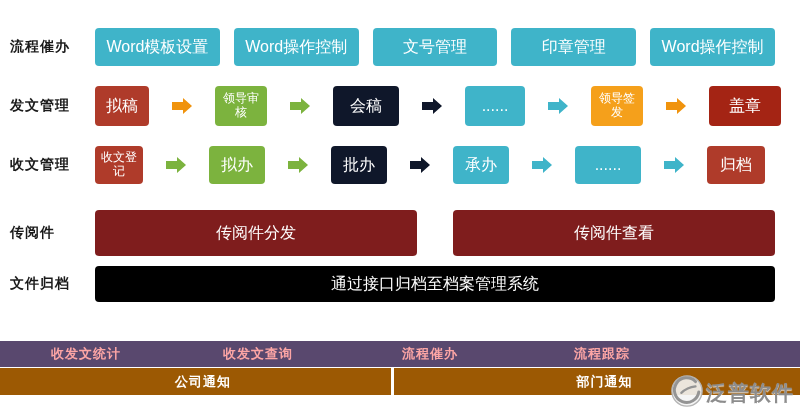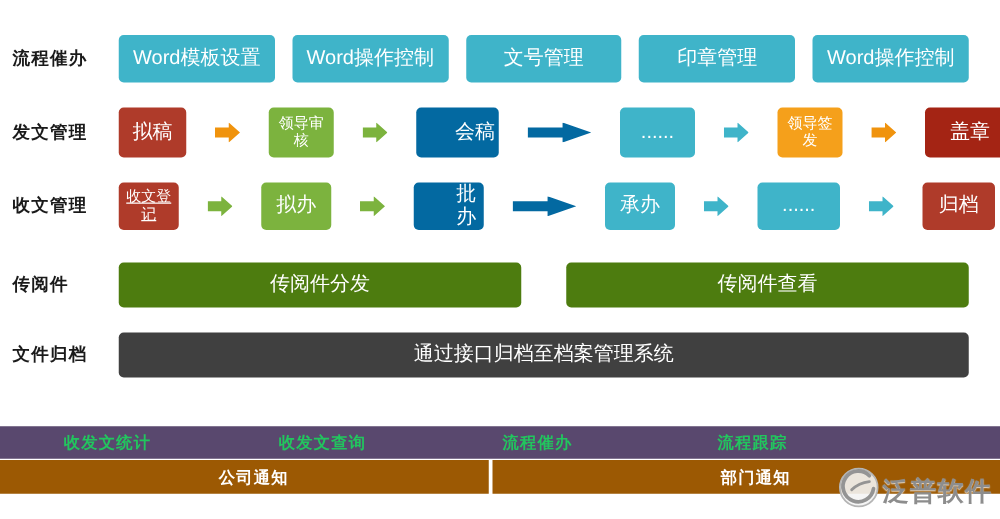--- a/index.html
+++ b/index.html
@@ -15,43 +15,43 @@
   .box{
     color:#fff;display:flex;align-items:center;justify-content:center;
     text-align:center;border-radius:4px;font-size:16px;line-height:1.15;
     box-sizing:border-box;height:100%;padding:2px 3px;
   }
   .small{font-size:12px;}
   
   .teal{background:#3FB4C9;}
   .red{background:#AF3B2A;}
   .green{background:#7CB33E;}
-  .purple{background:#0369a1;padding-left:31px;}
+  .purple{background:#0f172a;}
   .orange{background:#F0930D;}
   .brightorange{background:#F5A01B;}
   .darkred{background:#A42414;}
   .lightgreen{background:#8BC53F;}
-  .circred{background:#4d7c0f;}
-  .archorange{background:#404040;}
+  .circred{background:#7f1d1d;}
+  .archorange{background:#000000;}
   .config-items{flex:1;display:flex;gap:14px;margin-right:25px;height:100%;}
   .cfg{flex:1;}
   .flow{flex:1;display:flex;align-items:center;gap:23px;height:100%;}
   .arrow{
     width:20px;height:16px;flex:0 0 20px;
     clip-path:polygon(0 25%,55% 25%,55% 0,100% 50%,55% 100%,55% 75%,0 75%);
   }
   .circ-items{flex:1;display:flex;gap:36px;margin-right:25px;height:100%;}
   .circ{flex:1;}
   .arch{flex:1;margin-right:25px;}
   .stats{
     position:absolute;top:341px;left:0;right:0;height:26px;background:#59486E;
     display:flex;align-items:center;
   }
   .stats-inner{width:86%;display:flex;}
-  .stat{flex:1;text-align:center;color:#22c55e;font-size:13px;font-weight:bold;letter-spacing:1px;}
+  .stat{flex:1;text-align:center;color:#fca5a5;font-size:13px;font-weight:bold;letter-spacing:1px;}
   .notice{
     position:absolute;top:368px;height:27px;background:#9C5903;color:#fff;
     display:flex;align-items:center;justify-content:center;
     font-size:13px;font-weight:bold;letter-spacing:1px;padding-left:15px;
   }
   .notice-left{left:0;width:376px;}
   .notice-right{left:394px;right:0;}
   .watermark{
     position:absolute;right:6px;bottom:3px;display:flex;align-items:center;
     gap:2px;z-index:5;
@@ -93,35 +93,35 @@
       <div class="box darkred" style="width:72px;flex:0 0 72px;">盖章</div>
       <div class="arrow darkred"></div>
       <div class="arrow green"></div>
       <div class="box orange" style="width:62px;flex:0 0 62px;">归档</div>
     </div>
   </div>
 
   <div class="row" style="top:146px;height:38px;">
     <div class="rowlabel">收文管理</div>
     <div class="flow" style="flex:0 0 auto;">
-      <div class="box red small" style="width:48px;flex:0 0 48px;text-decoration:underline;">收文登记</div>
+      <div class="box red small" style="width:48px;flex:0 0 48px;">收文登记</div>
       <div class="arrow green"></div>
       <div class="box green" style="width:56px;flex:0 0 56px;">拟办</div>
       <div class="arrow green"></div>
       <div class="box purple" style="width:56px;flex:0 0 56px;">批办</div>
       <div class="arrow purple"></div>
       <div class="box teal" style="width:56px;flex:0 0 56px;">承办</div>
       <div class="arrow teal"></div>
       <div class="box teal" style="width:66px;flex:0 0 66px;">......</div>
       <div class="arrow teal"></div>
       <div class="box red" style="width:58px;flex:0 0 58px;">归档</div>
     </div>
   </div>
 
-  <div class="row" style="top:210px;height:36px;align-items:center;">
+  <div class="row" style="top:210px;height:46px;align-items:center;">
     <div class="rowlabel">传阅件</div>
     <div class="circ-items">
       <div class="box circred circ">传阅件分发</div>
       <div class="box circred circ">传阅件查看</div>
     </div>
   </div>
 
   <div class="row" style="top:266px;height:36px;font-family:Liberation Serif, serif;">
     <div class="rowlabel">文件归档</div>
     <div class="box archorange arch">通过接口归档至档案管理系统</div>

